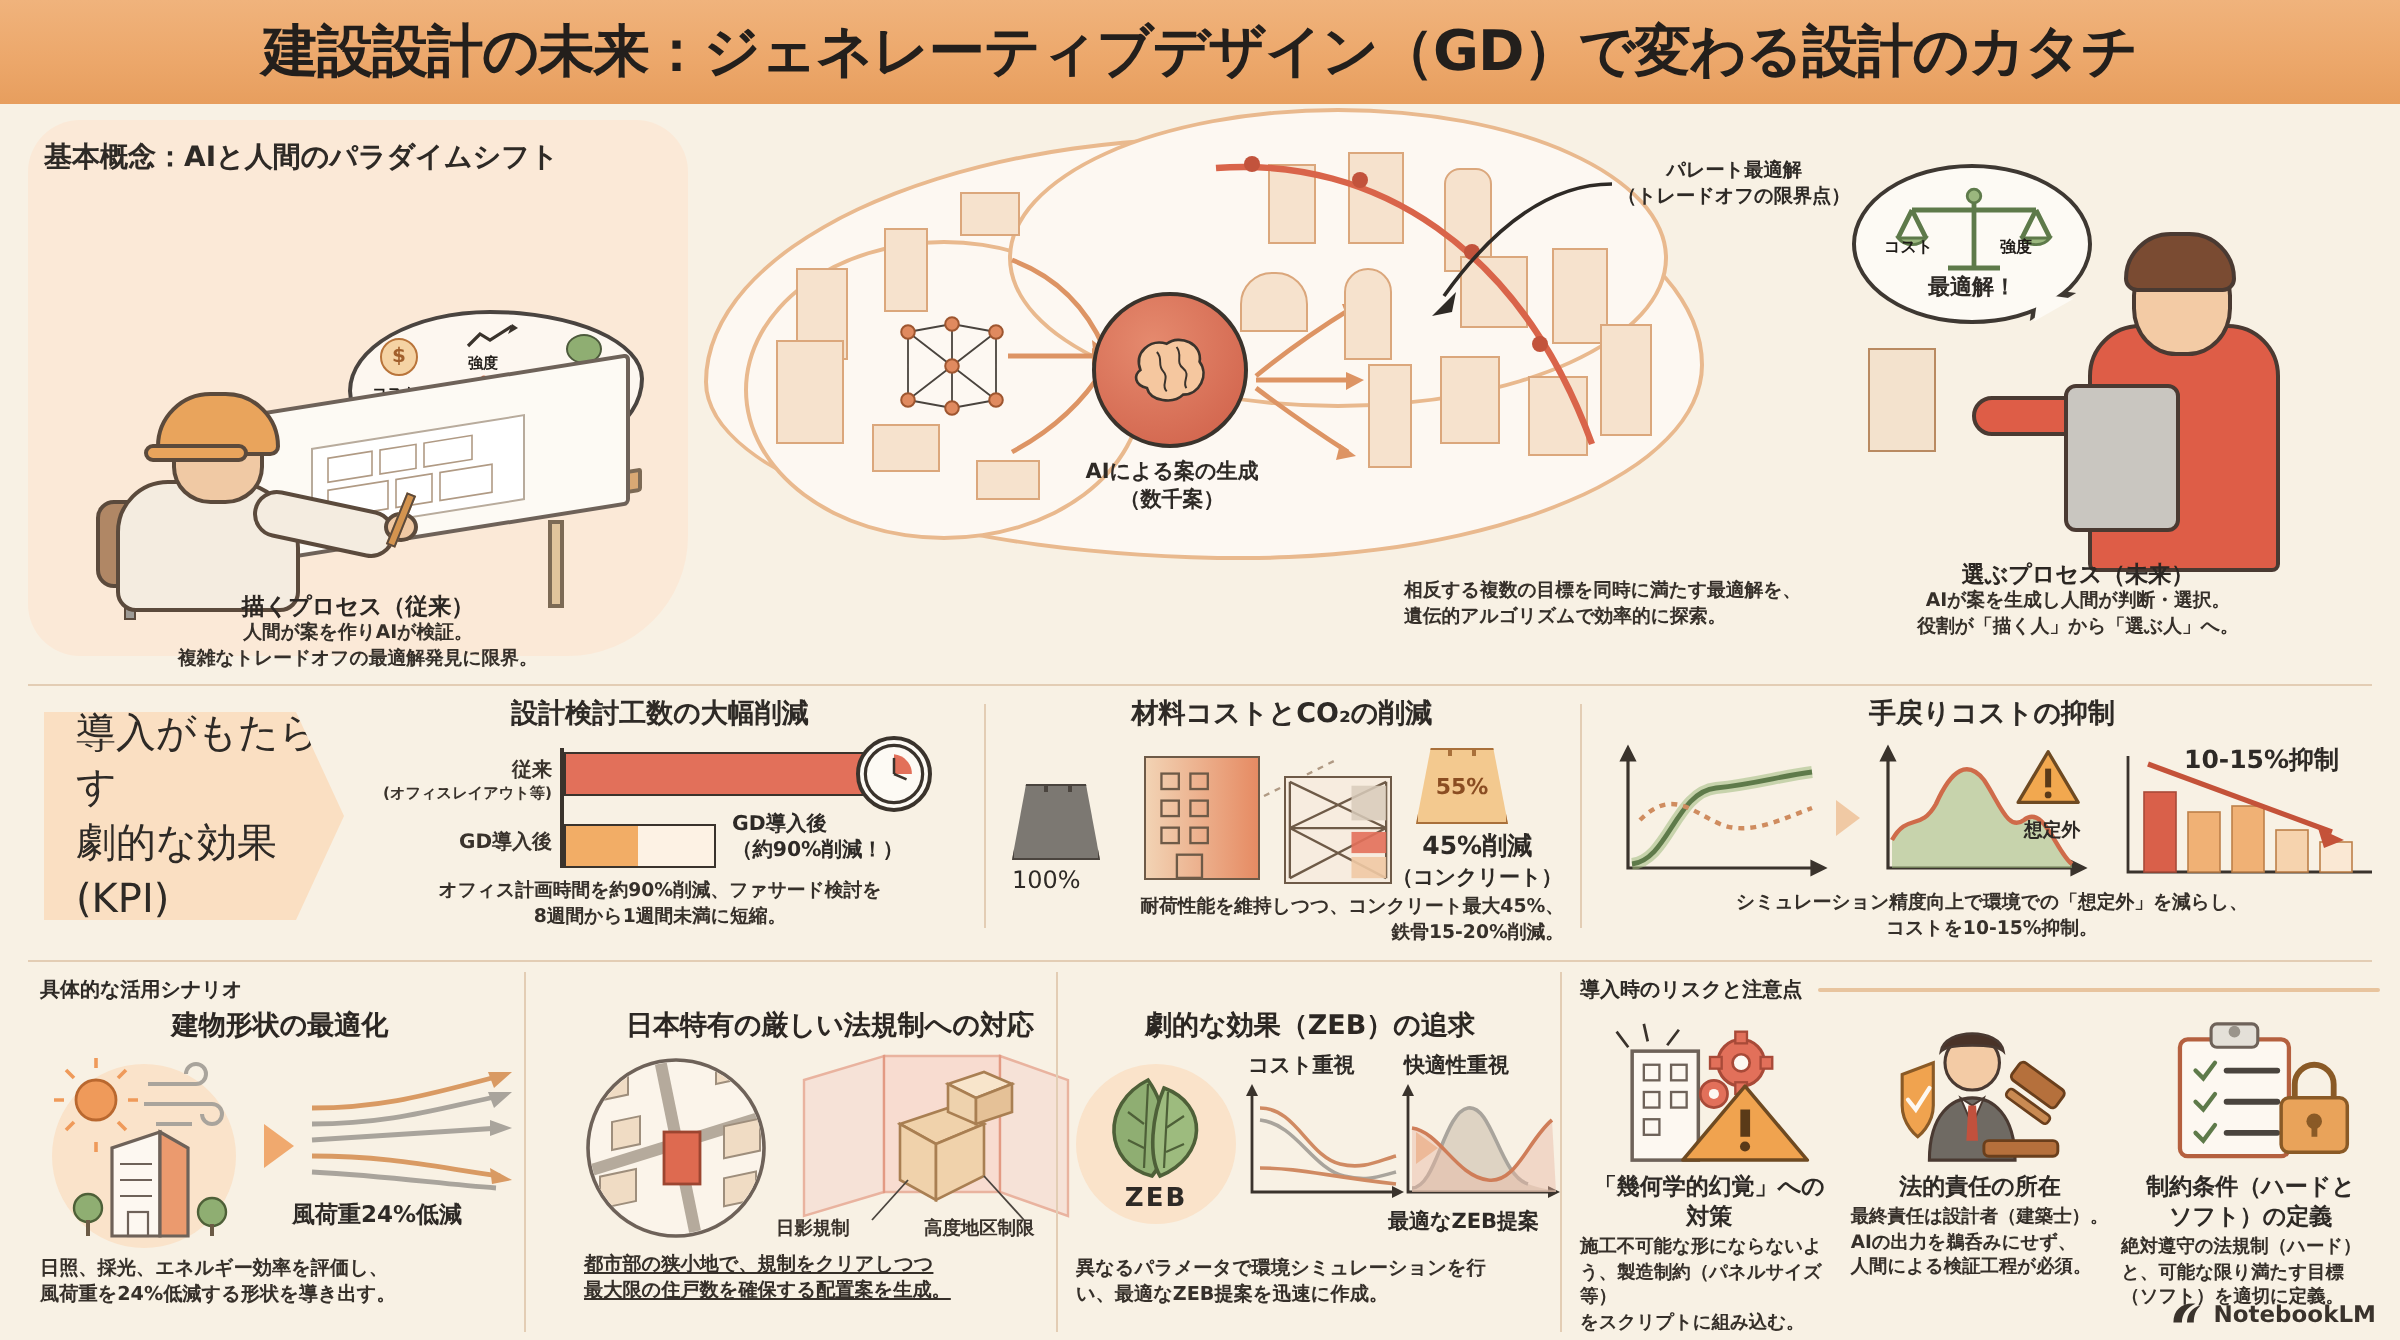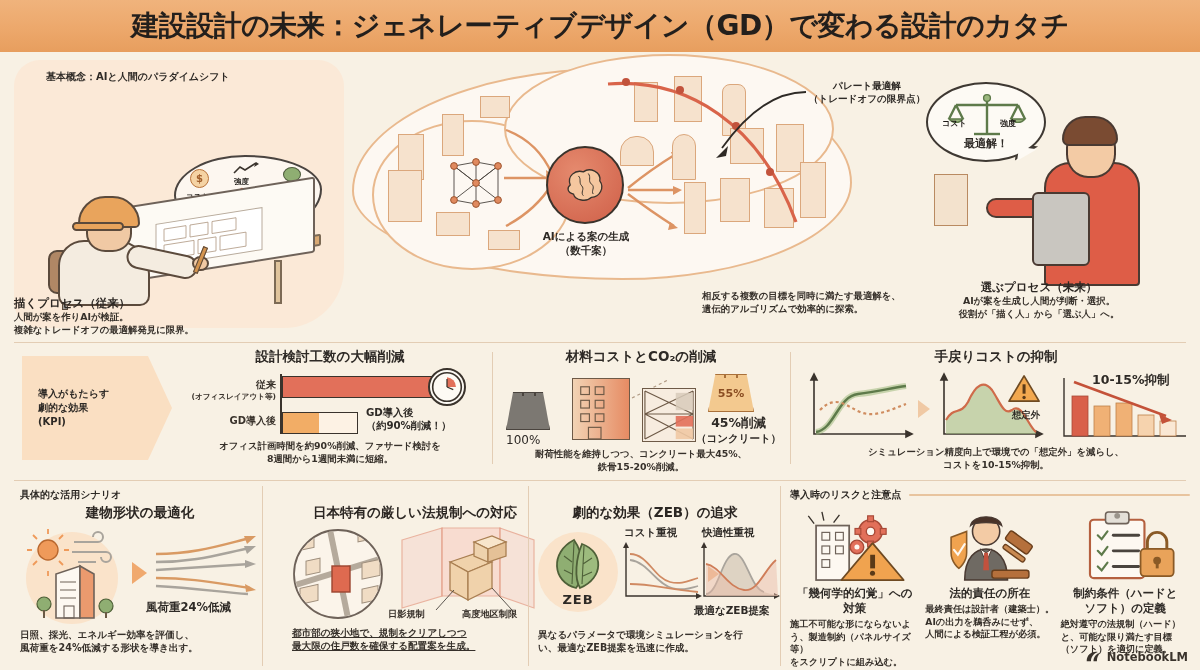--- a/index.html
+++ b/index.html
@@ -28,21 +28,21 @@
   .sub-title { font-size:13.5px; font-weight:bold; color:#2c2723; }
   .caption { font-size:9.4px; line-height:1.38; color:#36302a; font-weight:bold; }
   .cap-big { font-size:11.5px; font-weight:bold; color:#2c2723; }
   .tiny { font-size:8.2px; font-weight:bold; color:#3a332c; }
 
   
   .card-left {
     left:14px; top:60px; width:330px; height:268px;
     background:#fbe9d7; border-radius:26px 26px 60px 26px;
   }
-  .card-left .hdr { position:absolute; left:32px; top:10px; font-size:10px; font-weight:bold;}
+  .card-left .hdr { position:absolute; left:8px; top:10px; font-size:14px; font-weight:bold;}
 
   .thought {
     position:absolute; left:160px; top:95px; width:148px; height:78px;
   }
   .cloudshape{
     position:absolute; inset:0; background:#fdf7f0; border:2px solid #4a4440;
     border-radius:48% 52% 46% 54% / 52% 44% 56% 48%;
   }
   .bub1{position:absolute;left:-18px;top:58px;width:11px;height:11px;border-radius:50%;background:#fdf7f0;border:2px solid #4a4440;}
   .bub2{position:absolute;left:-31px;top:70px;width:7px;height:7px;border-radius:50%;background:#fdf7f0;border:2px solid #4a4440;}
@@ -66,21 +66,21 @@
   .worker-head{position:absolute;left:44px;top:20px;width:46px;height:44px;border-radius:46% 46% 42% 42%;background:#f0c9a4;border:2px solid #5b4a3c;}
   .helmet{position:absolute;left:36px;top:8px;width:62px;height:32px;border-radius:34px 34px 6px 6px;background:#e9a45c;border:2px solid #5b4a3c;}
   .helmet-brim{position:absolute;left:30px;top:34px;width:52px;height:9px;border-radius:6px;background:#e9a45c;border:2px solid #5b4a3c;}
   .body-shirt{position:absolute;left:16px;top:52px;width:92px;height:66px;border-radius:26px 34px 10px 10px;background:#f4ece0;border:2px solid #5b4a3c;}
   .arm{position:absolute;left:84px;top:62px;width:72px;height:24px;border-radius:14px;background:#f4ece0;border:2px solid #5b4a3c;transform:rotate(12deg);}
   .hand{position:absolute;left:150px;top:68px;width:17px;height:15px;border-radius:50%;background:#f0c9a4;border:2px solid #5b4a3c;}
   .pencil{position:absolute;left:156px;top:58px;width:5px;height:28px;background:#d4944f;border:1.4px solid #5b4a3c;transform:rotate(22deg);}
   .chairback{position:absolute;left:6px;top:62px;width:32px;height:44px;border-radius:9px;background:#b08765;border:2px solid #5b4a3c;}
   .chairpost{position:absolute;left:20px;top:104px;width:6px;height:18px;background:#9d9a95;border:1.6px solid #5b4a3c;}
 
-  .card-left .foot {position:absolute;left:0;top:236px;width:330px;text-align:left;}
+  .card-left .foot {position:absolute;left:0;top:236px;width:330px;text-align:center;}
 
   
   .cloud-wrap{left:352px; top:62px; width:520px; height:258px;}
   .cloud{
     position:absolute; left:0; top:6px; width:500px; height:212px;
     background:#fdf8f2; border:2px solid #e9b98e;
     border-radius:52% 48% 46% 54% / 58% 54% 46% 42%;
   }
   .cloud2{
     position:absolute; left:152px; top:-8px; width:330px; height:150px;
@@ -114,21 +114,21 @@
   .minibldg{position:absolute;left:14px;top:92px;width:34px;height:52px;background:#f3e2cd;border:1.6px solid #b98a61;}
   .card-right .foot{position:absolute;left:-46px;top:198px;width:330px;text-align:center;}
 
   
   .kpi-band{left:0;top:340px;width:1200px;height:138px;}
   .kpi-badge{
     position:absolute;left:22px;top:16px;width:150px;height:104px;background:#fadfc2;
     clip-path:polygon(0 0, 84% 0, 100% 50%, 84% 100%, 0 100%);
     display:flex;flex-direction:column;justify-content:center;padding-left:16px;
   }
-  .kpi-badge span{font-size:10px;font-weight:bold;line-height:1.38;}
+  .kpi-badge span{font-size:20px;font-weight:normal;line-height:1.38;}
 
   .kpi-col{position:absolute;}
   .kpi-h{font-size:13.5px;font-weight:bold;text-align:center;}
   .bar-track{position:absolute;height:22px;border:1.6px solid #3a332c;}
   .clock{position:absolute;width:38px;height:38px;border-radius:50%;background:#fdfaf4;border:2px solid #3a332c;}
   .divider-v{position:absolute;width:1px;background:#e3cdb4;}
   .divider-h{position:absolute;height:1px;background:#e3cdb4;}
 
   .weight{position:relative;width:44px;height:38px;background:#7c7872;border:1.8px solid #4a443e;
           clip-path:polygon(16% 0,84% 0,100% 100%,0 100%);}
@@ -419,21 +419,21 @@
         </div>
         <div style="position:absolute;left:208px;top:2px;">
           <div class="weight weight2" style="width:46px;height:38px;display:flex;align-items:center;justify-content:center;">
             <div class="weight-ring"></div>
             <span style="font-size:11px;font-weight:bold;color:#8a4d22;">55%</span>
           </div>
           <div style="text-align:center;font-size:12.5px;font-weight:bold;margin-top:3px;white-space:nowrap;margin-left:-12px;">45%削減</div>
           <div style="text-align:center;font-size:10.5px;font-weight:bold;white-space:nowrap;margin-left:-12px;">（コンクリート）</div>
         </div>
       </div>
-      <div class="caption" style="text-align:center;margin-top:4px;">
+      <div class="caption" style="text-align:right;margin-top:4px;">
         <div>耐荷性能を維持しつつ、コンクリート最大45%、</div>
         <div>鉄骨15-20%削減。</div>
       </div>
     </div>
 
     <div class="divider-v" style="left:790px;top:12px;height:112px;"></div>
 
     <div class="kpi-col" style="left:800px;top:8px;width:392px;">
       <div class="kpi-h">手戻りコストの抑制</div>
       <div style="position:relative;height:72px;margin-top:6px;">

